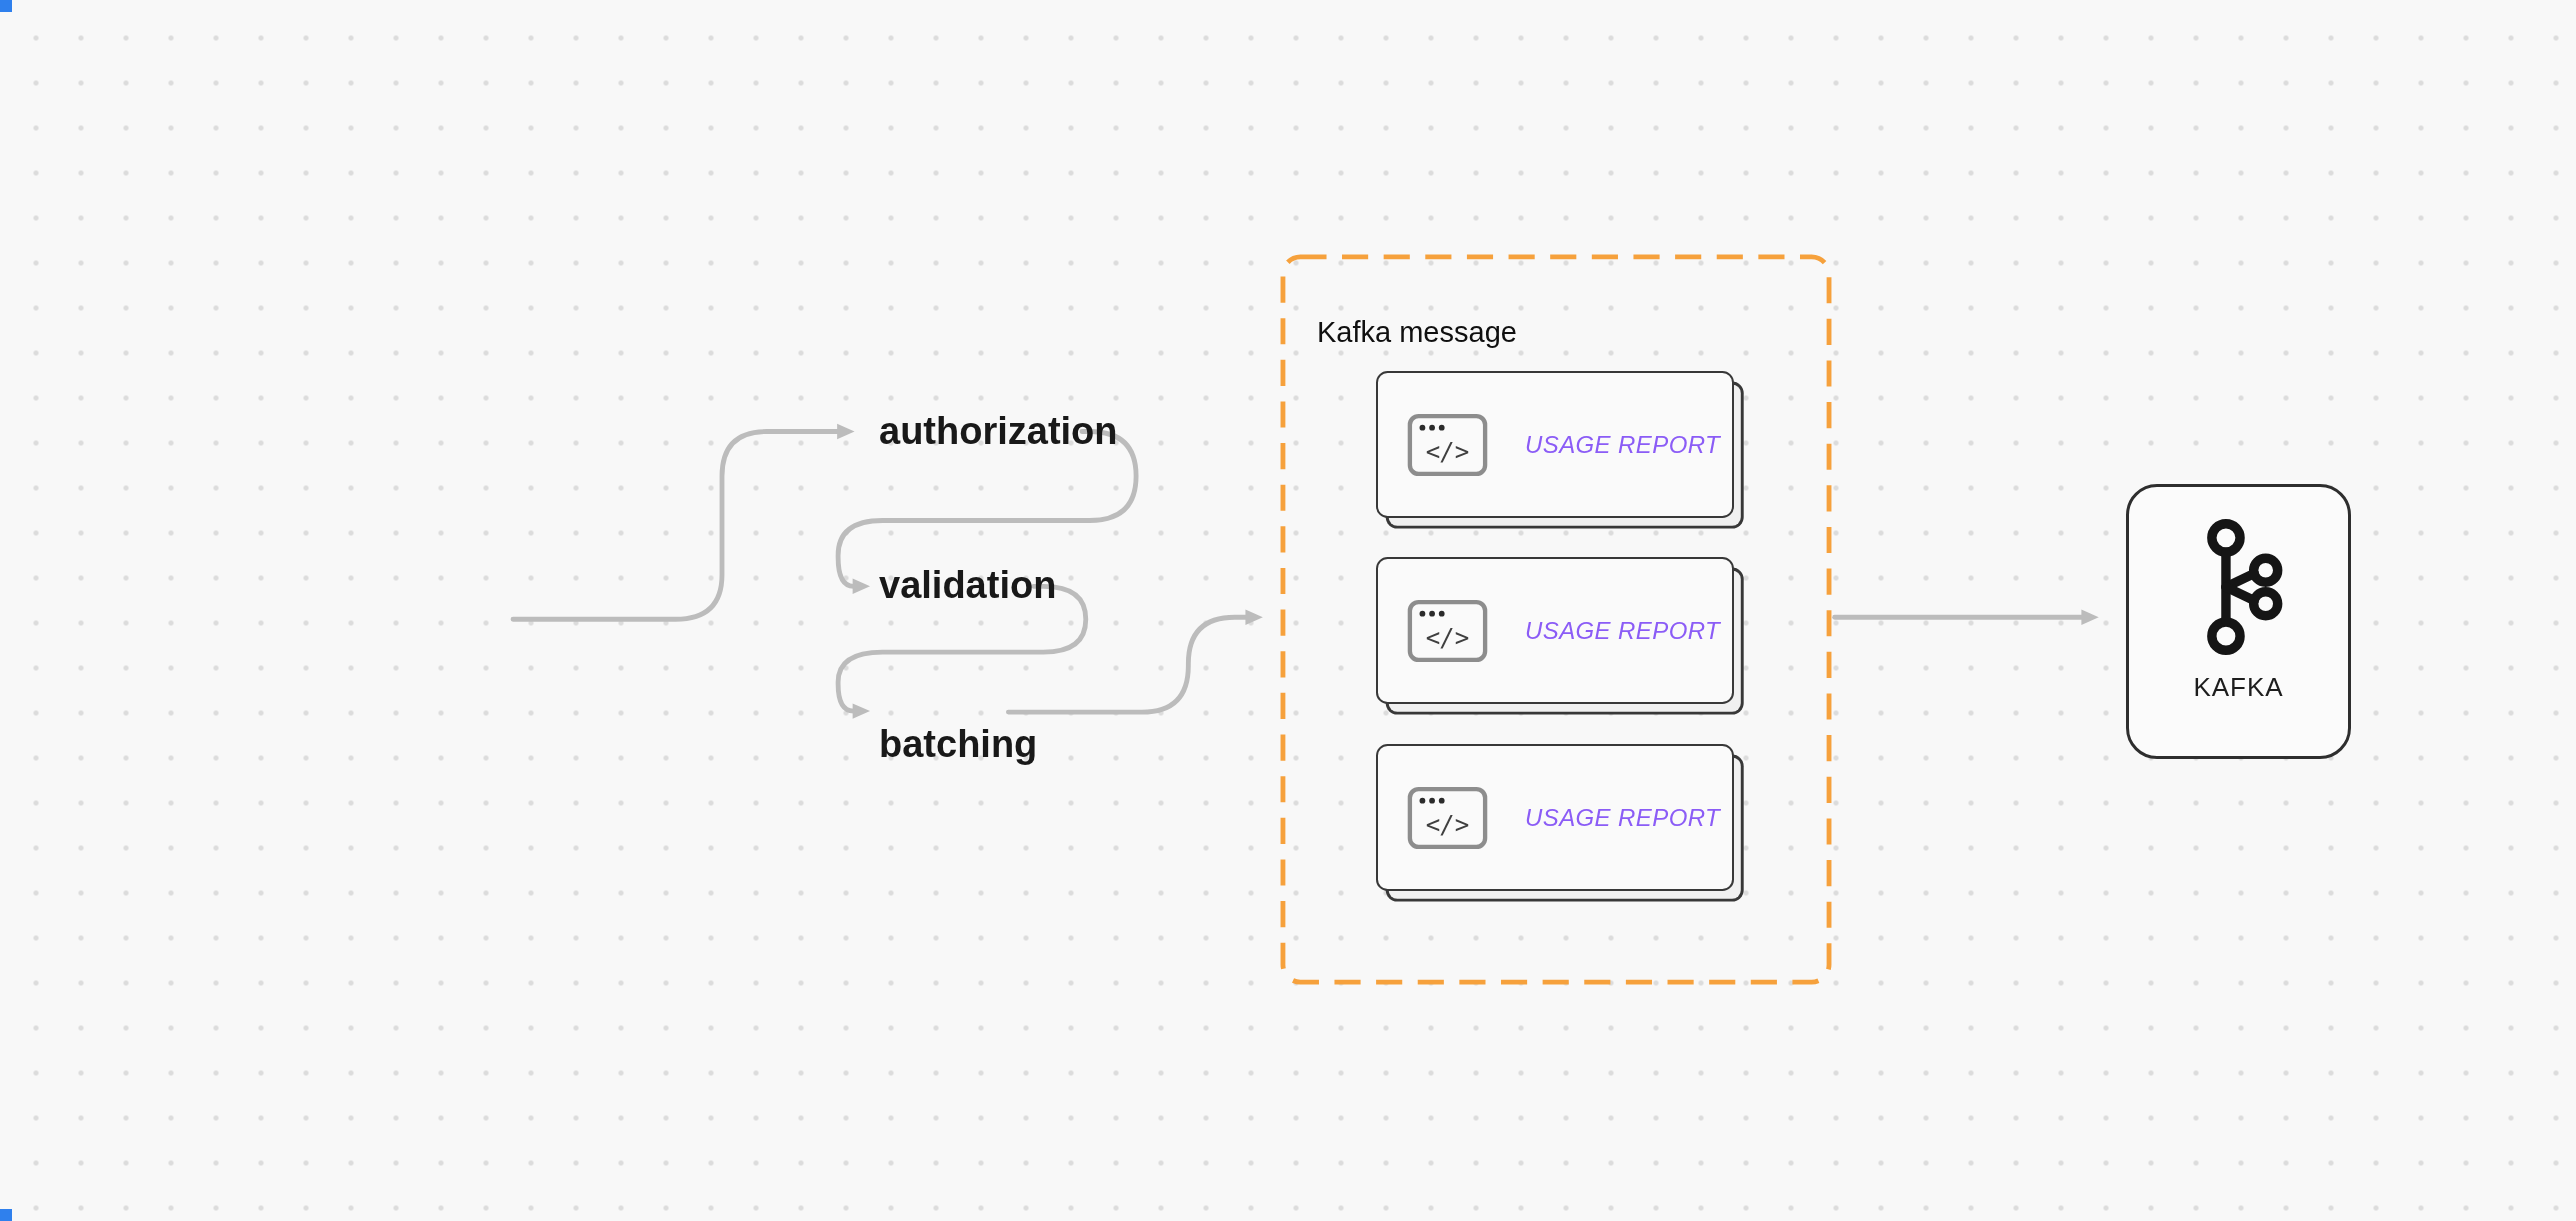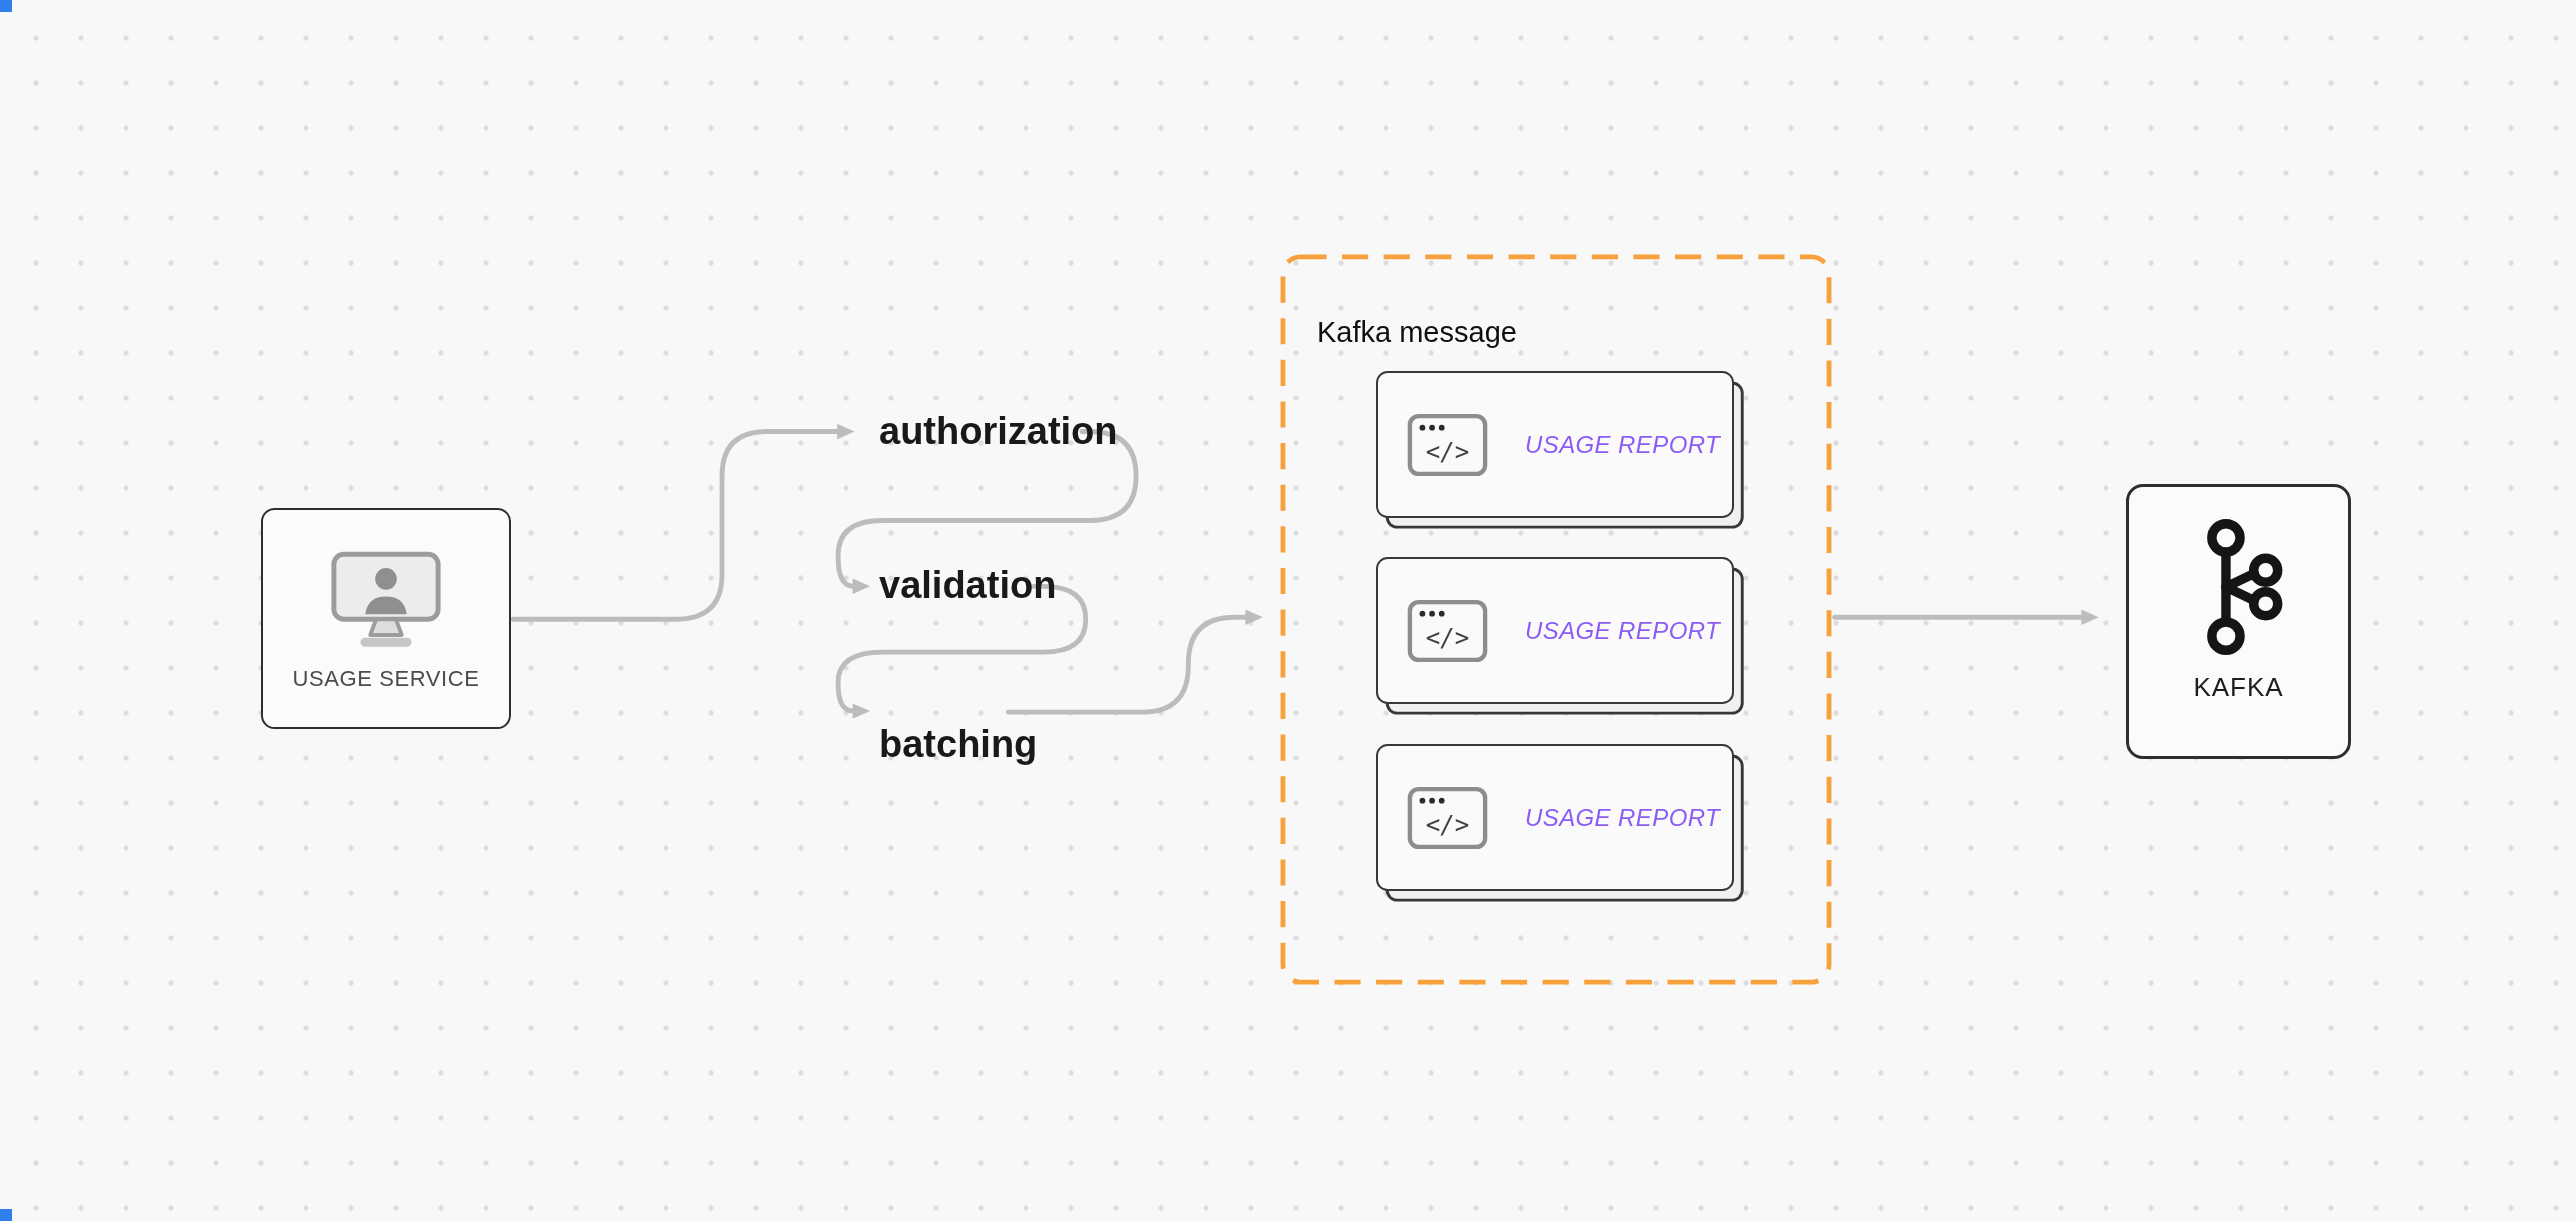--- a/index.html
+++ b/index.html
@@ -27,21 +27,21 @@
     display: flex; flex-direction: column; align-items: center;
   }
   .usage {
     left: 261px; top: 508px; width: 250px; height: 221px;
     border-radius: 13.5px; justify-content: center; gap: 13.5px; padding-top: 3.9px;
   }
   .usage-label { font-size: 22px; color: #4c4c4c; letter-spacing: 0.6px; }
 
   .kafka {
     left: 2126px; top: 484px; width: 225px; height: 275px;
-    border-radius: 17px; border-width: 3.4px; padding-top: 31px; gap: 15.5px;
+    border-radius: 31px; border-width: 3.4px; padding-top: 31px; gap: 15.5px;
   }
   .kafka-label { font-size: 26px; color: #1d1d1d; letter-spacing: 1px; }
 
   .step {
     position: absolute; transform: translateY(-50%);
     font-size: 38px; font-weight: 600; color: #191919; white-space: nowrap;
   }
   .step-auth       { left: 879px; top: 431px; }
   .step-validation { left: 879px; top: 585px; text-align: right; }
   .step-batching   { left: 879px; top: 744px; }
@@ -82,30 +82,20 @@
     </defs>
     <g fill="none" stroke="#bcbcbc" stroke-width="5" stroke-linecap="round">
       <path d="M 530 640 L 698 640 Q 746 640 746 594 L 746 492 Q 746 446 792 446 L 866 446" marker-end="url(#ah)"></path>
       <path d="M 1118 446 L 1126 446 Q 1174 446 1174 492 L 1174 492 Q 1174 538 1126 538 L 912 538 Q 866 538 866 574 L 866 576 Q 866 606 882 606" marker-end="url(#ah)"></path>
       <path d="M 1068 606 L 1078 606 Q 1122 606 1122 640 Q 1122 674 1078 674 L 912 674 Q 866 674 866 705 L 866 707 Q 866 735 882 735" marker-end="url(#ah)"></path>
       <path d="M 1042 736 L 1180 736 Q 1228 736 1228 688 L 1228 686 Q 1228 638 1276 638 L 1288 638" marker-end="url(#ah)"></path>
       <path d="M 1896 638 L 2152 638" marker-end="url(#ah)"></path>
     </g>
   </svg>
 
-  <div class="node usage">
-    <svg class="monitor" viewBox="0 0 120 104" width="118" height="103">
-      <rect x="7" y="5" width="106" height="66" rx="10" fill="#ececec" stroke="#9c9c9c" stroke-width="5"></rect>
-      <circle cx="60" cy="30" r="11" fill="#8f8f8f"></circle>
-      <path d="M 39 66 Q 41 48 60 48 Q 79 48 81 66 Z" fill="#8f8f8f"></path>
-      <path d="M 50 71 L 70 71 L 76 87 L 44 87 Z" fill="#dedede" stroke="#9c9c9c" stroke-width="4" stroke-linejoin="round"></path>
-      <rect x="34" y="90" width="52" height="9" rx="4.5" fill="#c6c6c6"></rect>
-    </svg>
-    <div class="usage-label">USAGE SERVICE</div>
-  </div>
 
   <div class="step step-auth">authorization</div>
   <div class="step step-validation">validation</div>
   <div class="step step-batching">batching</div>
 
   <div class="group-box">
     <svg class="dash-border" width="552" height="731" viewBox="0 0 570 755">
       <rect x="3" y="3" width="564" height="749" rx="18" fill="none" stroke="#f6a13c" stroke-width="5" stroke-dasharray="27 16"></rect>
     </svg>
     <div class="group-title">Kafka message</div>

